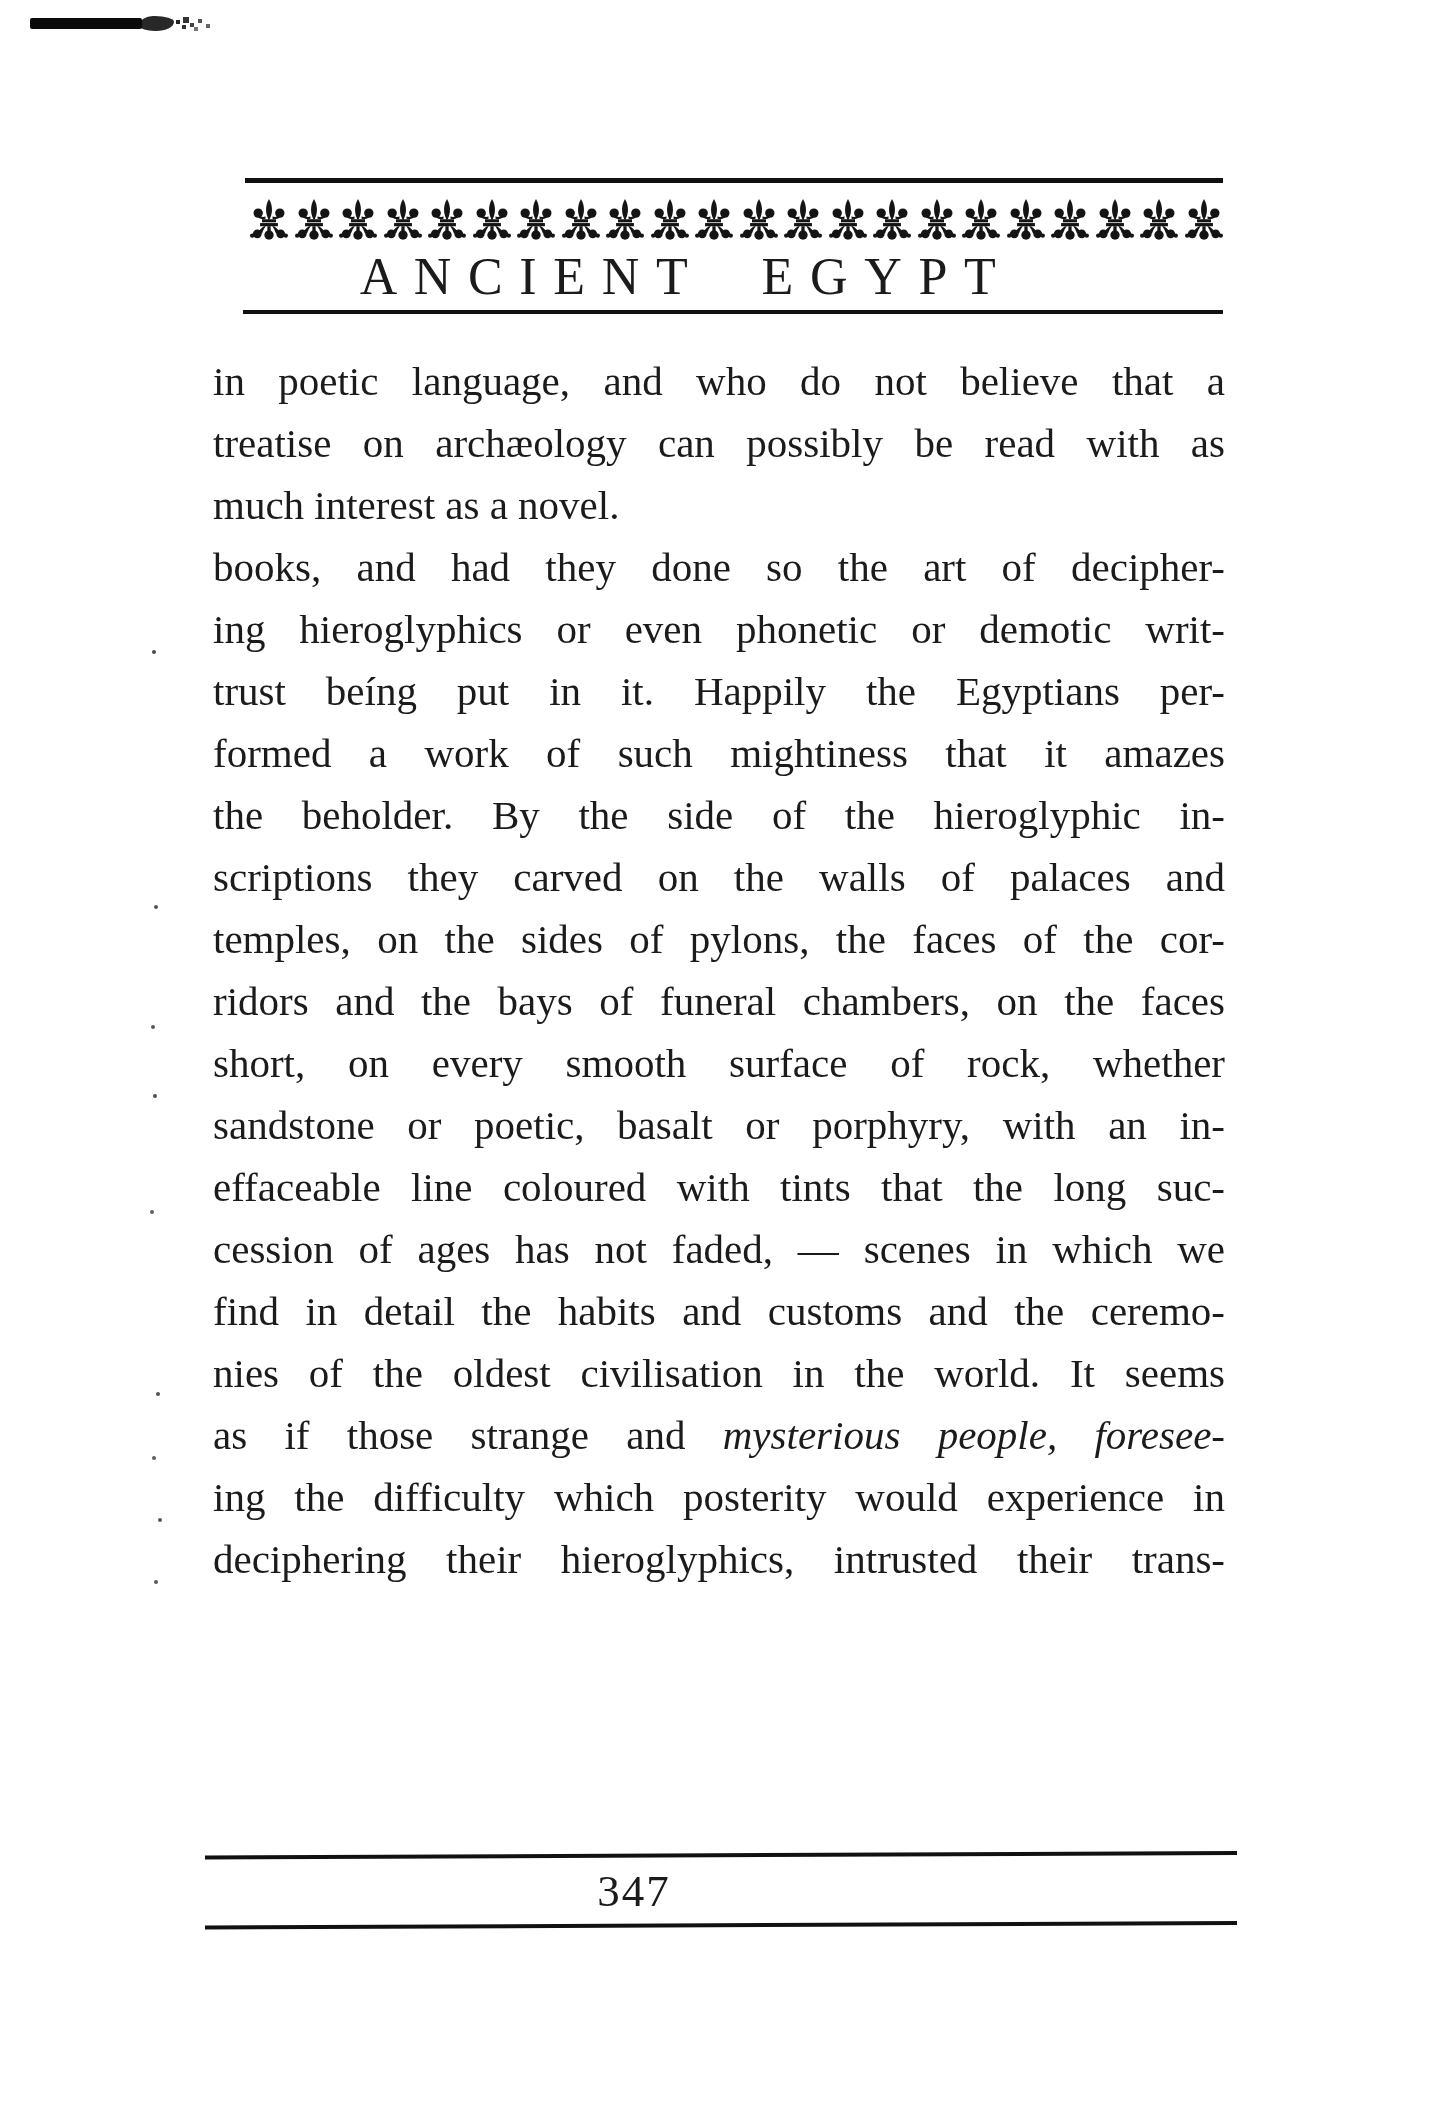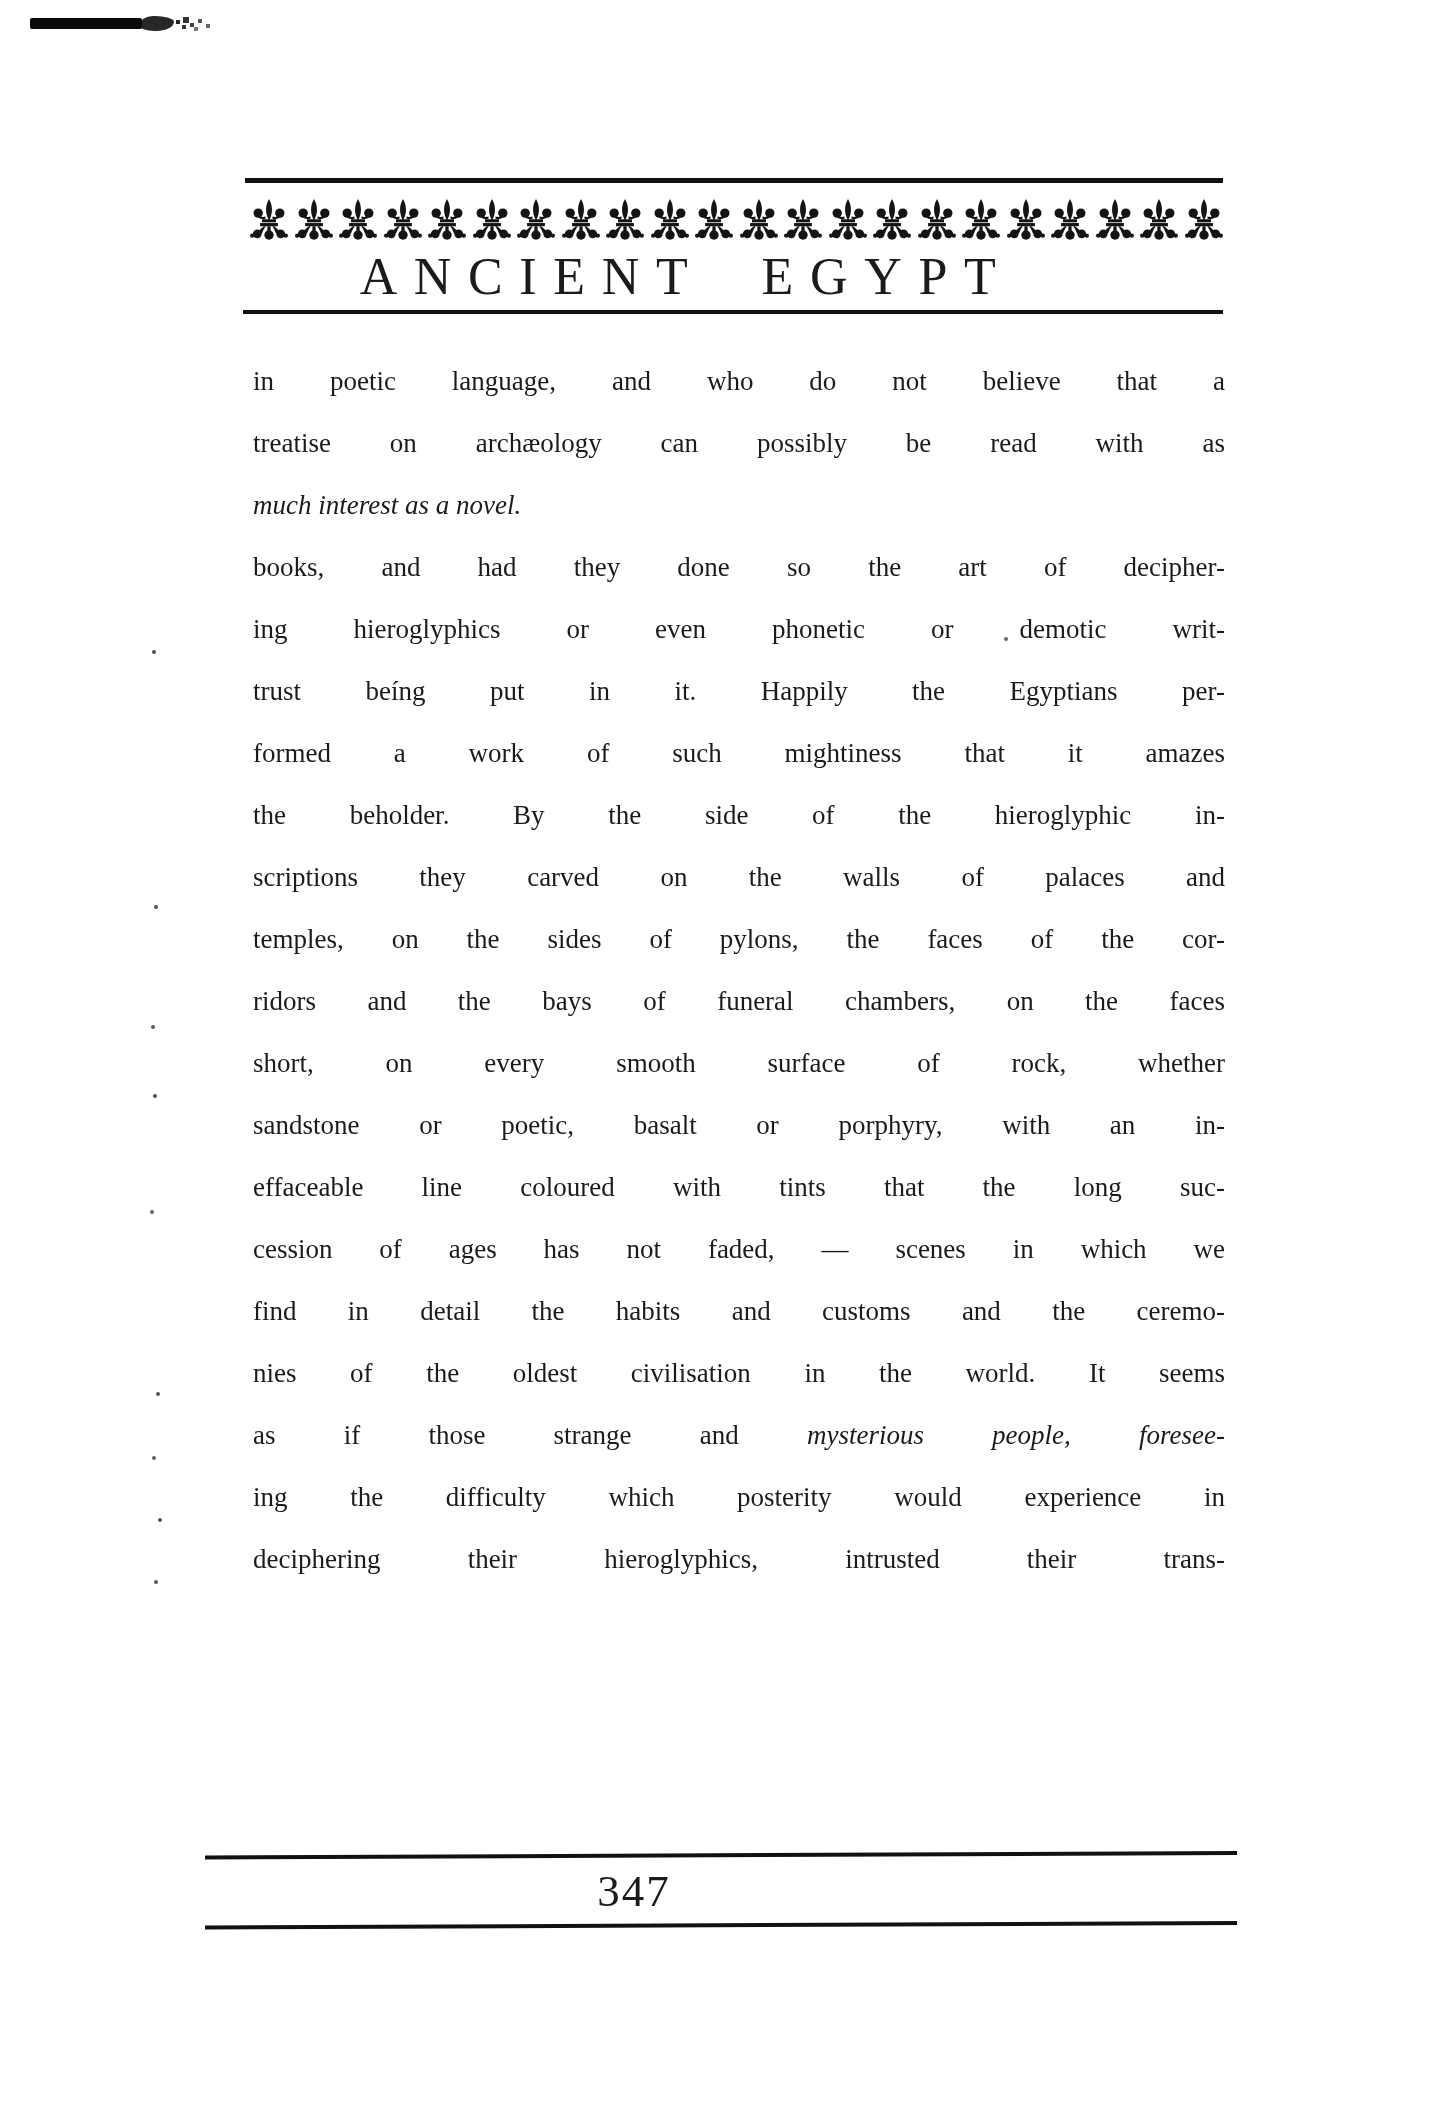--- a/index.html
+++ b/index.html
@@ -58,26 +58,25 @@
     position: absolute; left: 245px; top: 246px; width: 978px; height: 62px;
     margin: 0; padding-right: 96px; box-sizing: border-box;
     font-size: 52px; font-weight: normal; line-height: 62px;
     text-align: center; letter-spacing: 0.32em; word-spacing: 0.55em;
     white-space: nowrap;
   }
 
   
   .text { position: absolute; left: 213px; top: 350px; width: 1012px; }
   .line {
-    height: 62px; line-height: 62px; font-size: 27px;
+    height: 62px; line-height: 62px; font-size: 41px;
     text-align: justify; text-align-last: justify;
     white-space: nowrap;
-    margin-left: 40px;
-  }
-  .line.para-end { text-align-last: left; font-style: italic; }
+  }
+  .line.para-end { text-align-last: left; }
   .line.indent { padding-left: 32px; box-sizing: border-box; }
   .it { font-style: italic; }
 
   
   .pagenum {
     position: absolute; left: 196px; top: 1866px; width: 876px;
     font-size: 45px; line-height: 50px; text-align: center;
     letter-spacing: 2px;
   }
 </style>

